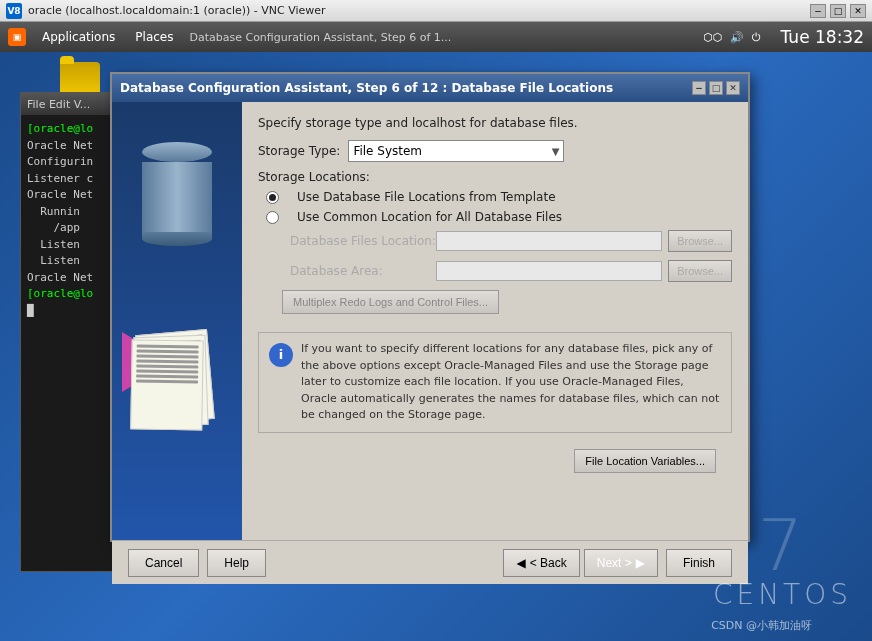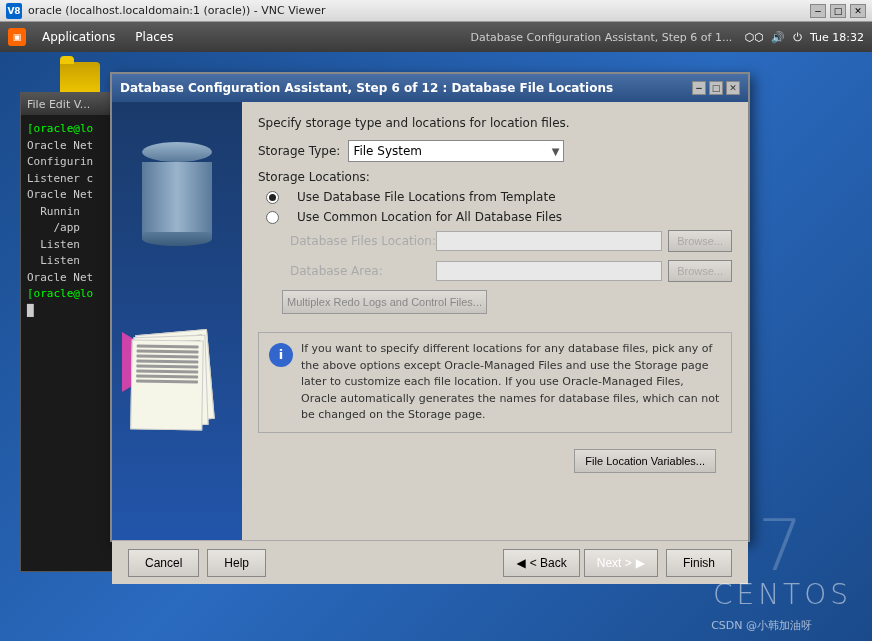--- a/index.html
+++ b/index.html
@@ -66,27 +66,26 @@
     .taskbar-menu-item {
       color: #ffffff;
       font-size: 12px;
       cursor: pointer;
       padding: 2px 4px;
     }
     .taskbar-window-title {
       color: #cccccc;
       font-size: 11px;
       flex: 1;
-      text-align: right;
     }
     .taskbar-right {
       display: flex; align-items: center; gap: 8px; color: #fff;
       font-size: 11px;
     }
-    .taskbar-right .time { font-size: 11px; }
+    .taskbar-right .time { font-size: 17px; margin-left: 12px; }
 
     
     .desktop {
       width: 872px;
       height: 589px;
       background: linear-gradient(135deg, #1a4a8a 0%, #2a6abf 50%, #1a4a8a 100%);
       position: relative;
     }
 
     
@@ -369,21 +368,21 @@
       padding: 0 8px;
       background: linear-gradient(to bottom, #e0ddd8, #c8c5c0);
       border: 1px solid #888;
       font-size: 11px;
       cursor: pointer;
       white-space: nowrap;
     }
 
     .multiplex-btn {
       height: 24px;
-      padding: 0 4px;
+      padding: 0 10px;
       background: linear-gradient(to bottom, #e0ddd8, #c8c5c0);
       border: 1px solid #999;
       font-size: 11px;
       cursor: pointer;
       margin-left: 24px;
       margin-bottom: 8px;
       color: #888;
     }
 
     
@@ -579,21 +578,21 @@
                 <div class="paper-line"></div>
               <div class="paper-line"></div>
                 <div class="paper-line"></div>
             </div>
           </div>
         </div>
       </div>
 
       <div class="dialog-right">
 
-        <p class="form-desc">Specify storage type and locations for location files.</p>
+        <p class="form-desc">Specify storage type and localhost for database files.</p>
 
         <div class="form-row">
           <span class="form-label">Storage Type:</span>
           <div class="form-select">
             <span>File System</span>
             <span class="select-arrow">▼</span>
           </div>
         </div>
 
         <div class="section-label">Storage Locations:</div>

